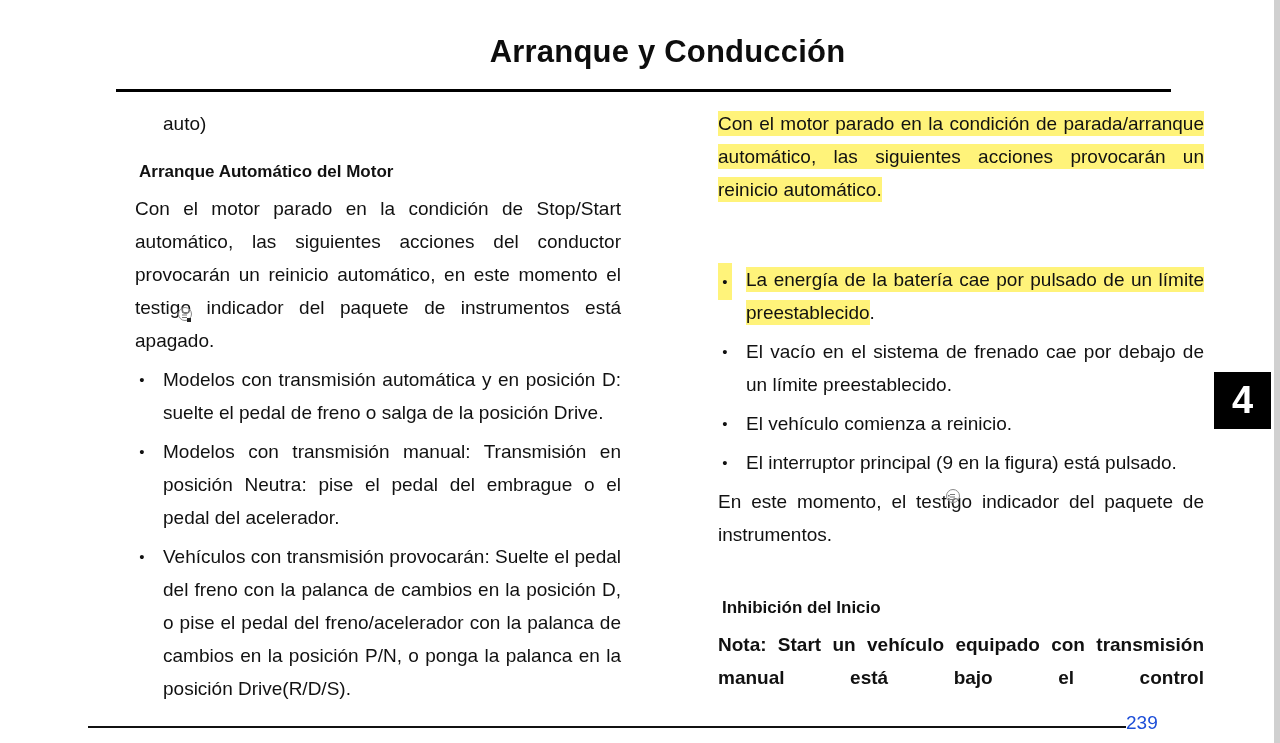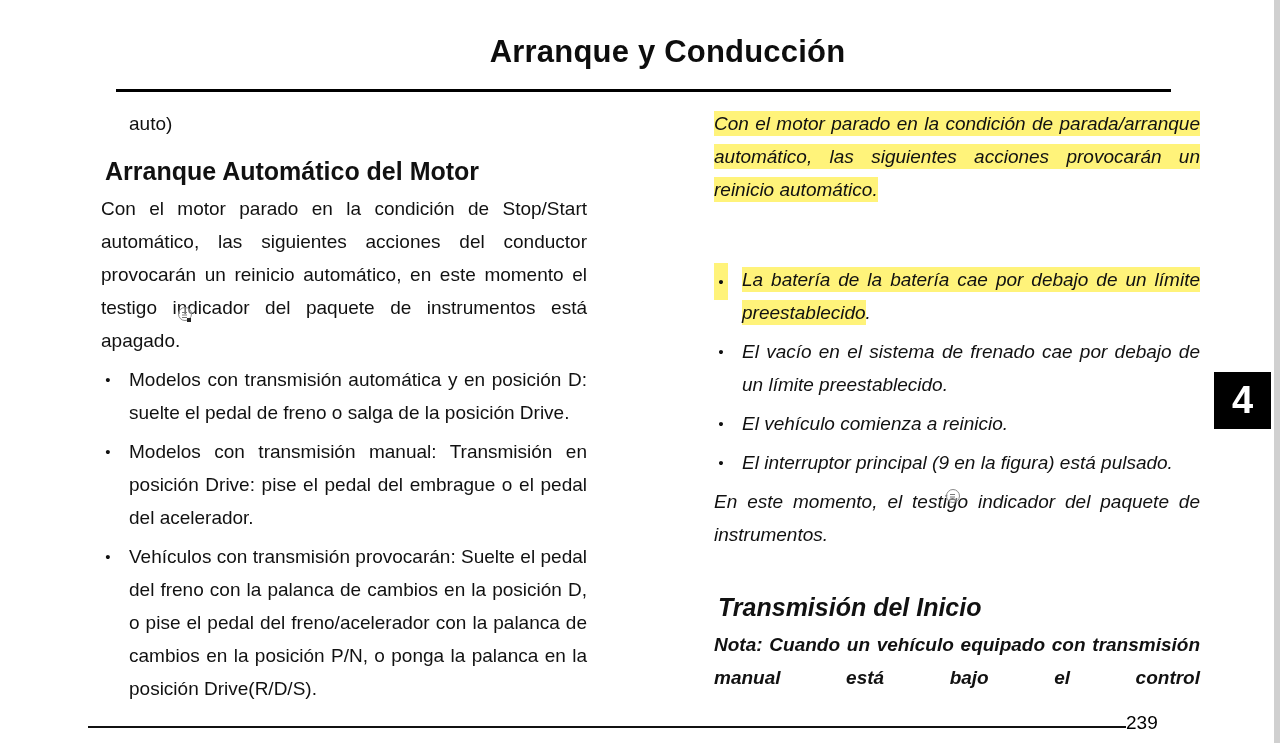--- a/index.html
+++ b/index.html
@@ -7,34 +7,34 @@
     width:1280px; height:743px; overflow:hidden; position:relative;
     background:#ffffff; color:#111;
     font-family:"Liberation Sans", "DejaVu Sans", sans-serif;
   }
   .page-title {
     position:absolute; left:0; width:1335px; top:34px; text-align:center;
     font-size:31px; font-weight:bold; letter-spacing:0.2px; color:#0d0d0d;
   }
   .top-rule { position:absolute; left:116px; top:89px; width:1055px; height:3px; background:#000; }
   .bottom-rule { position:absolute; left:88px; top:726px; width:1038px; height:2px; background:#111; }
-  .page-number { position:absolute; left:1126px; top:712px; font-size:19px; color:#000000; }
+  .page-number { position:absolute; left:1126px; top:712px; font-size:19px; color:#1d4ed8; }
   .chapter-tab {
     position:absolute; left:1214px; top:372px; width:57px; height:57px; background:#000;
     color:#fff; font-weight:bold; font-size:38px; display:flex; align-items:center; justify-content:center;
   }
   .scrollbar { position:absolute; left:1274px; top:0; width:6px; height:743px; background:#d0d0d0; }
 
-  .col { position:absolute; font-size:19px; line-height:33px; }
+  .col { position:absolute; font-size:19px; line-height:33px;margin-left:34px; }
   .col-left { left:101px; top:107px; width:486px; }
-  .col-right { left:714px; top:107px; width:486px;font-style:italic; }
+  .col-right { left:684px; top:107px; width:486px; }
 
   .justify { text-align:justify; text-align-last:left; }
   .indent-line { padding-left:28px; }
-  .h2 { font-weight:bold; font-size:25px; margin-top:15px; margin-bottom:4px; padding-left:4px; }
+  .h2 { font-weight:bold; font-size:17px; margin-top:15px; margin-bottom:4px; padding-left:4px; }
   .para { margin:0; }
   ul.bullets { list-style:none; margin:6px 0 0 0; padding:0; }
   ul.bullets li { position:relative; padding-left:28px; margin-bottom:6px; }
   ul.bullets li .dot { position:absolute; left:0; top:0; width:14px; text-align:center; font-size:15px; }
   .hl { background:#fff37a; padding:2px 0; box-decoration-break:clone; -webkit-box-decoration-break:clone; }
   .note { font-weight:bold; text-align:justify; text-align-last:justify; }
 
   .annot {
     position:absolute; width:14px; height:14px; border:1.5px solid #888; border-radius:50%;
     background:rgba(255,255,255,0.4); box-sizing:border-box;
@@ -55,56 +55,56 @@
   <div class="indent-line">auto)</div>
   <div class="h2">Arranque Automático del Motor</div>
   <p class="para justify">Con el motor parado en la condición de Stop/Start automático, las siguientes acciones del conductor provocarán un reinicio automático, en este momento el testigo indicador del paquete de instrumentos está apagado.</p>
   <ul class="bullets">
     <li>
       <span class="dot">•</span>
       <span class="justify" style="display:block">Modelos con transmisión automática y en posición D: suelte el pedal de freno o salga de la posición Drive.</span>
     </li>
     <li>
       <span class="dot">•</span>
-      <span class="justify" style="display:block">Modelos con transmisión manual: Transmisión en posición Drive: pise el pedal del embrague o el pedal del acelerador.</span>
+      <span class="justify" style="display:block">Modelos con transmisión manual: Transmisión en posición Neutra: pise el pedal del embrague o el pedal del acelerador.</span>
     </li>
     <li>
       <span class="dot">•</span>
       <span class="justify" style="display:block">Vehículos con transmisión provocarán: Suelte el pedal del freno con la palanca de cambios en la posición D, o pise el pedal del freno/acelerador con la palanca de cambios en la posición P/N, o ponga la palanca en la posición Drive(R/D/S).</span>
     </li>
   </ul>
 </div>
 <div class="annot a1" style="left:178px; top:307px;"></div>
 
 <div class="col col-right">
   <p class="para justify">
     <span class="hl">Con el motor parado en la condición de parada/arranque automático, las siguientes acciones provocarán un reinicio automático.</span>
   </p>
   <div style="height:51px;"></div>
   <ul class="bullets">
     <li>
       <span class="dot hl" style="width:14px;">•</span>
-      <span class="justify" style="display:block"><span class="hl">La batería de la batería cae por debajo de un límite preestablecido</span><span>.</span></span>
+      <span class="justify" style="display:block"><span class="hl">La energía de la batería cae por pulsado de un límite preestablecido</span><span>.</span></span>
     </li>
     <li>
       <span class="dot">•</span>
       <span class="justify" style="display:block">El vacío en el sistema de frenado cae por debajo de un límite preestablecido.</span>
     </li>
     <li>
       <span class="dot">•</span>
       <span style="display:block">El vehículo comienza a reinicio.</span>
     </li>
     <li>
       <span class="dot">•</span>
       <span style="display:block">El interruptor principal (9 en la figura) está pulsado.</span>
     </li>
   </ul>
   <p class="para justify" style="margin-top:4px;">En este momento, el testigo indicador del paquete de instrumentos.</p>
-  <div class="h2" style="margin-top:40px;">Transmisión del Inicio</div>
-  <p class="para note">Nota: Cuando un vehículo equipado con transmisión manual está bajo el control</p>
+  <div class="h2" style="margin-top:40px;">Inhibición del Inicio</div>
+  <p class="para note">Nota: Start un vehículo equipado con transmisión manual está bajo el control</p>
 </div>
 <div class="annot" style="left:946px; top:489px;"></div>
 
 <div class="bottom-rule"></div>
 <div class="page-number">239</div>
 
 <div class="chapter-tab">4</div>
 
 <div class="scrollbar"></div>
 

